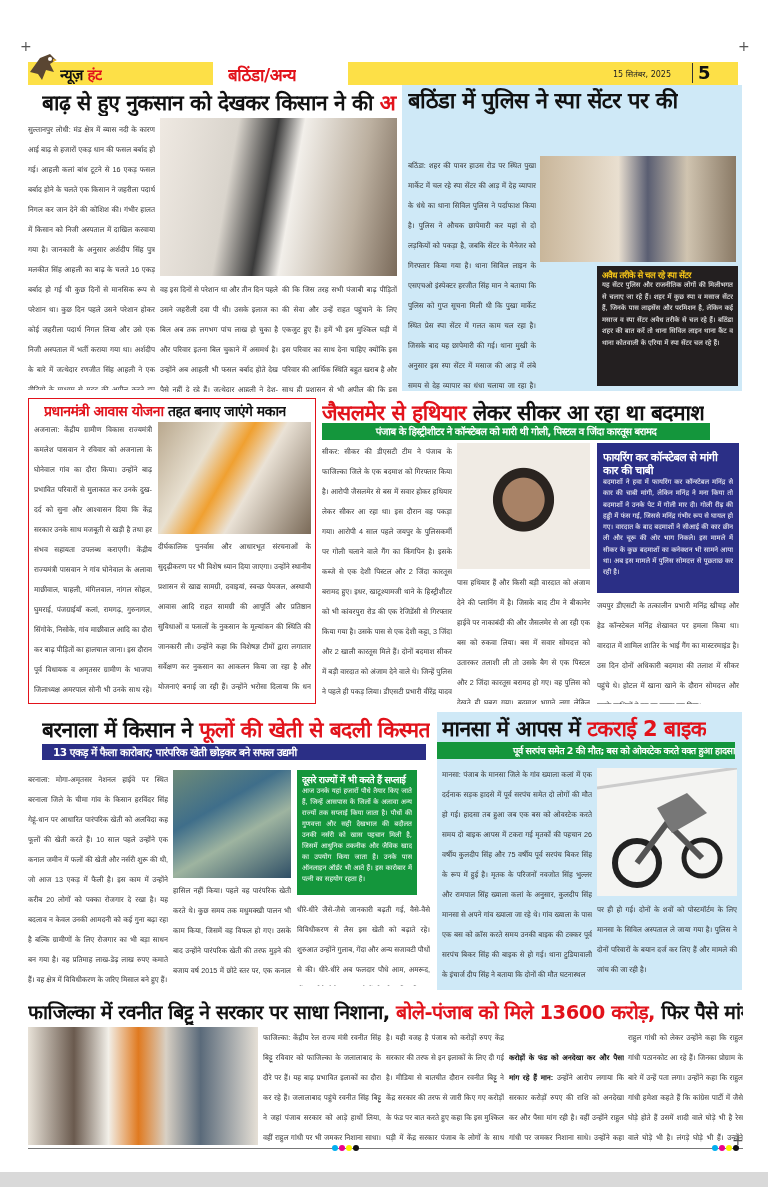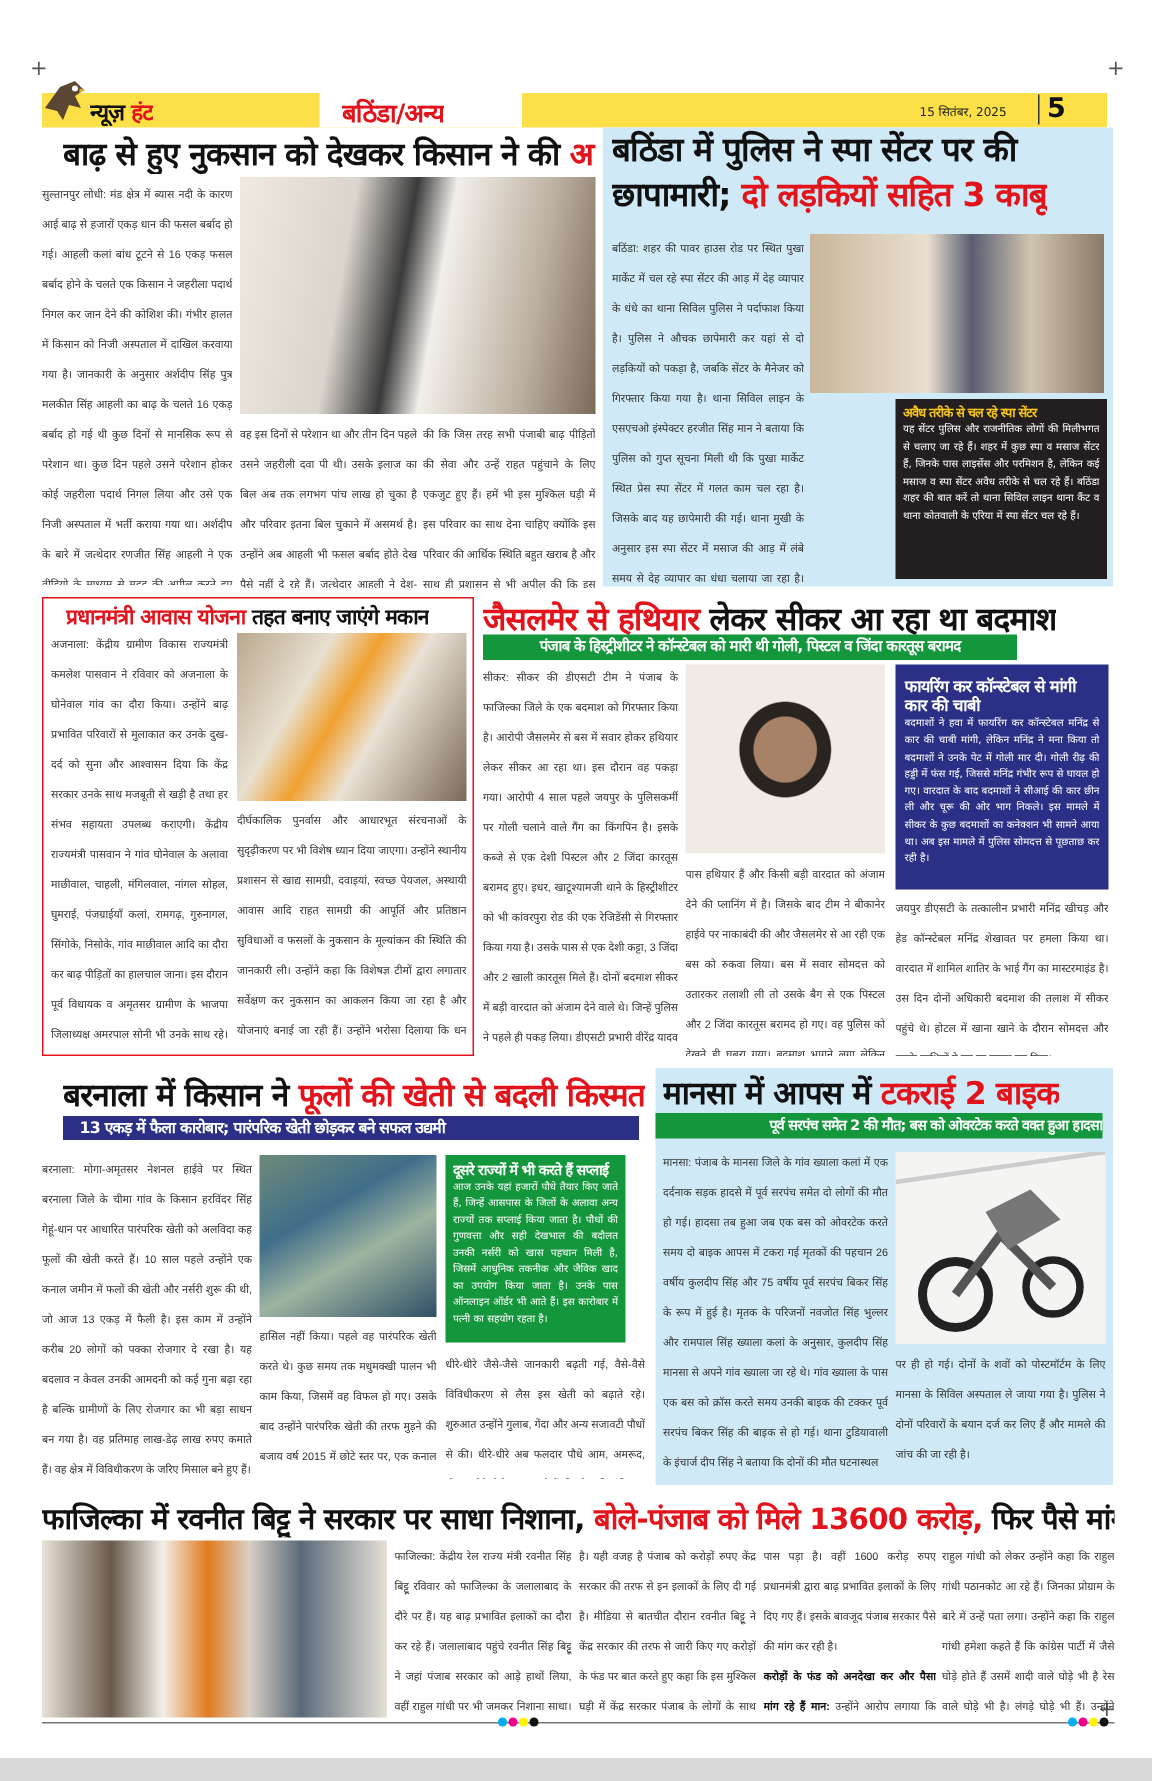--- a/index.html
+++ b/index.html
@@ -43,41 +43,40 @@
   <span>बाढ़ से हुए नुकसान को देखकर किसान ने की</span> <span class="red">आत्महत्या की कोशिश</span>
 </div>
 <div class="abs txt" style="left:28px;top:120px;width:127px;height:270px">सुल्तानपुर लोधी: मंड क्षेत्र में ब्यास नदी के कारण आई बाढ़ से हजारों एकड़ धान की फसल बर्बाद हो गई। आहली कलां बांध टूटने से 16 एकड़ फसल बर्बाद होने के चलते एक किसान ने जहरीला पदार्थ निगल कर जान देने की कोशिश की। गंभीर हालत में किसान को निजी अस्पताल में दाखिल करवाया गया है। जानकारी के अनुसार अर्शदीप सिंह पुत्र मलकीत सिंह आहली का बाढ़ के चलते 16 एकड़ बर्बाद हो गई थी कुछ दिनों से मानसिक रूप से परेशान था। कुछ दिन पहले उसने परेशान होकर कोई जहरीला पदार्थ निगल लिया और उसे एक निजी अस्पताल में भर्ती कराया गया था। अर्शदीप के बारे में जत्थेदार रणजीत सिंह आहली ने एक वीडियो के माध्यम से मदद की अपील करते हुए कहा कि इस किसान की 16 एकड़ फसल बाढ़ के कारण बर्बाद हो गई है। भूसा या हरा चारा नहीं बचा है और उसके पशु भूख से मर रहे हैं।</div>
 <div class="abs photo" style="left:160px;top:118px;width:237px;height:158px;background:linear-gradient(100deg,#efe9e2 0%,#d9d4cc 30%,#3a3a3a 45%,#f2efea 55%,#bcb0a0 80%,#7a6a5a 100%)"></div>
 <div class="abs txt" style="left:160px;top:280px;width:118px;height:112px">वह इस दिनों से परेशान था और तीन दिन पहले उसने जहरीली दवा पी थी। उसके इलाज का बिल अब तक लगभग पांच लाख हो चुका है और परिवार इतना बिल चुकाने में असमर्थ है। उन्होंने अब आहली भी फसल बर्बाद होते देख पैसे नहीं दे रहे हैं। जत्थेदार आहली ने देश-विदेश में बैठे पंजाबी एनआरआई से अपील</div>
 <div class="abs txt" style="left:282px;top:280px;width:115px;height:112px">की कि जिस तरह सभी पंजाबी बाढ़ पीड़ितों की सेवा और उन्हें राहत पहुंचाने के लिए एकजुट हुए हैं। हमें भी इस मुश्किल घड़ी में इस परिवार का साथ देना चाहिए क्योंकि इस परिवार की आर्थिक स्थिति बहुत खराब है और साथ ही प्रशासन से भी अपील की कि इस परिवार की यथासंभव मदद की जाए।</div>
 
 <div class="abs" style="left:402px;top:85px;width:340px;height:306px;background:#cfe9f7"></div>
 <div class="abs hl" style="left:408px;top:86px;font-size:22px;line-height:30px">
   <div>बठिंडा में पुलिस ने स्पा सेंटर पर की</div>
-  <div><span>छापामारी;</span> <span class="red">दो लड़कियों सहित 3 काबू</span></div>
 </div>
 <div class="abs txt" style="left:408px;top:156px;width:128px;height:234px">बठिंडा: शहर की पावर हाउस रोड पर स्थित पुखा मार्केट में चल रहे स्पा सेंटर की आड़ में देह व्यापार के धंधे का थाना सिविल पुलिस ने पर्दाफाश किया है। पुलिस ने औचक छापेमारी कर यहां से दो लड़कियों को पकड़ा है, जबकि सेंटर के मैनेजर को गिरफ्तार किया गया है। थाना सिविल लाइन के एसएचओ इंस्पेक्टर हरजीत सिंह मान ने बताया कि पुलिस को गुप्त सूचना मिली थी कि पुखा मार्केट स्थित प्रेस स्पा सेंटर में गलत काम चल रहा है। जिसके बाद यह छापेमारी की गई। थाना मुखी के अनुसार इस स्पा सेंटर में मसाज की आड़ में लंबे समय से देह व्यापार का धंधा चलाया जा रहा है। गौरतलब है कि जिले में स्पा और मसाज सेंटर की आड़ में बड़े स्तर पर देह व्यापार का काम चल रहा है।</div>
 <div class="abs photo" style="left:540px;top:156px;width:196px;height:106px;background:linear-gradient(90deg,#c9b69a,#e9dfd0 40%,#5a5e72 55%,#d0c4b0 75%,#8a7a66)"></div>
 <div class="abs" style="left:597px;top:266px;width:141px;height:120px;background:#231f20;padding:3px 5px">
   <div class="hl" style="color:#f5c518;font-size:8.5px">अवैध तरीके से चल रहे स्पा सेंटर</div>
   <div class="txt" style="color:#fff;font-family:'DejaVu Sans',sans-serif;font-size:6.8px;line-height:11.5px">यह सेंटर पुलिस और राजनीतिक लोगों की मिलीभगत से चलाए जा रहे हैं। शहर में कुछ स्पा व मसाज सेंटर हैं, जिनके पास लाइसेंस और परमिशन है, लेकिन कई मसाज व स्पा सेंटर अवैध तरीके से चल रहे हैं। बठिंडा शहर की बात करें तो थाना सिविल लाइन थाना कैंट व थाना कोतवाली के एरिया में स्पा सेंटर चल रहे हैं।</div>
 </div>
 
 <div class="abs" style="left:28px;top:398px;width:288px;height:306px;border:1px solid #e2131b"></div>
 <div class="abs hl" style="left:44px;top:401px;font-size:14px">
   <span class="red">प्रधानमंत्री आवास योजना</span> <span>तहत बनाए जाएंगे मकान</span>
 </div>
 <div class="abs txt" style="left:34px;top:420px;width:118px;height:280px">अजनाला: केंद्रीय ग्रामीण विकास राज्यमंत्री कमलेश पासवान ने रविवार को अजनाला के घोनेवाल गांव का दौरा किया। उन्होंने बाढ़ प्रभावित परिवारों से मुलाकात कर उनके दुख-दर्द को सुना और आश्वासन दिया कि केंद्र सरकार उनके साथ मजबूती से खड़ी है तथा हर संभव सहायता उपलब्ध कराएगी। केंद्रीय राज्यमंत्री पासवान ने गांव घोनेवाल के अलावा माछीवाल, चाहली, मंगिलवाल, नांगल सोहल, घुमराई, पंजग्राईयाँ कलां, रामगढ़, गुरुनागल, सिंगोके, निसोके, गांव माछीवाल आदि का दौरा कर बाढ़ पीड़ितों का हालचाल जाना। इस दौरान पूर्व विधायक व अमृतसर ग्रामीण के भाजपा जिलाध्यक्ष अमरपाल सोनी भी उनके साथ रहे। पासवान ने कहा कि प्रधानमंत्री नरेंद्र मोदी ने पंजाब के लिए अपनी संवेदनशीलता और प्रतिबद्धता दर्शाते हुए सबसे प्रभावित क्षेत्रों का दौरा किया है और 1600 करोड़ रुपए का विशेष राहत पैकेज घोषित किया है। इस पैकेज से न केवल तात्कालिक राहत कार्यों को गति दी जाएगी, बल्कि</div>
 <div class="abs photo" style="left:158px;top:422px;width:153px;height:112px;background:linear-gradient(120deg,#b9a88e,#e8e0d0 30%,#f0a030 45%,#eae2d6 60%,#7a6a58)"></div>
 <div class="abs txt" style="left:158px;top:537px;width:153px;height:163px">दीर्घकालिक पुनर्वास और आधारभूत संरचनाओं के सुदृढ़ीकरण पर भी विशेष ध्यान दिया जाएगा। उन्होंने स्थानीय प्रशासन से खाद्य सामग्री, दवाइयां, स्वच्छ पेयजल, अस्थायी आवास आदि राहत सामग्री की आपूर्ति और प्रतिष्ठान सुविधाओं व फसलों के नुकसान के मूल्यांकन की स्थिति की जानकारी ली। उन्होंने कहा कि विशेषज्ञ टीमों द्वारा लगातार सर्वेक्षण कर नुकसान का आकलन किया जा रहा है और योजनाएं बनाई जा रही हैं। उन्होंने भरोसा दिलाया कि धन और संसाधनों की कोई कमी नहीं आने दी जाएगी।</div>
 
 <div class="abs hl" style="left:322px;top:398px;font-size:21px">
   <span class="red">जैसलमेर से हथियार</span> <span>लेकर सीकर आ रहा था बदमाश</span>
 </div>
-<div class="abs hl" style="left:322px;top:423px;width:356px;height:17px;background:#14963c;color:#fff;font-size:10px;text-align:center;line-height:17px">पंजाब के हिस्ट्रीशीटर ने कॉन्स्टेबल को मारी थी गोली, पिस्टल व जिंदा कारतूस बरामद</div>
+<div class="abs hl" style="left:322px;top:423px;width:388px;height:17px;background:#14963c;color:#fff;font-size:10px;text-align:center;line-height:17px">पंजाब के हिस्ट्रीशीटर ने कॉन्स्टेबल को मारी थी गोली, पिस्टल व जिंदा कारतूस बरामद</div>
 <div class="abs txt" style="left:322px;top:442px;width:130px;height:262px">सीकर: सीकर की डीएसटी टीम ने पंजाब के फाजिल्का जिले के एक बदमाश को गिरफ्तार किया है। आरोपी जैसलमेर से बस में सवार होकर हथियार लेकर सीकर आ रहा था। इस दौरान वह पकड़ा गया। आरोपी 4 साल पहले जयपुर के पुलिसकर्मी पर गोली चलाने वाले गैंग का किंगपिन है। इसके कब्जे से एक देशी पिस्टल और 2 जिंदा कारतूस बरामद हुए। इधर, खाटूश्यामजी थाने के हिस्ट्रीशीटर को भी कांवरपुरा रोड की एक रेजिडेंसी से गिरफ्तार किया गया है। उसके पास से एक देशी कट्टा, 3 जिंदा और 2 खाली कारतूस मिले हैं। दोनों बदमाश सीकर में बड़ी वारदात को अंजाम देने वाले थे। जिन्हें पुलिस ने पहले ही पकड़ लिया। डीएसटी प्रभारी वीरेंद्र यादव ने बताया कि कांस्टेबल हरीश भांभू को मुखबिर से सूचना मिली कि पंजाब के फाजिल्का जिले का बदमाश सोमदत्त शर्मा जैसलमेर से हथियार लेकर सीकर आ रहा है। उसके</div>
 <div class="abs photo" style="left:457px;top:443px;width:133px;height:126px;background:radial-gradient(ellipse at 50% 45%,#a88266 0 22%,#2a2420 23% 32%,#f0ebe4 33%)"></div>
 <div class="abs txt" style="left:457px;top:573px;width:133px;height:131px">पास हथियार हैं और किसी बड़ी वारदात को अंजाम देने की प्लानिंग में है। जिसके बाद टीम ने बीकानेर हाईवे पर नाकाबंदी की और जैसलमेर से आ रही एक बस को रुकवा लिया। बस में सवार सोमदत्त को उतारकर तलाशी ली तो उसके बैग से एक पिस्टल और 2 जिंदा कारतूस बरामद हो गए। वह पुलिस को देखते ही घबरा गया। बदमाश भागने लगा लेकिन पुलिस ने उसे पकड़ लिया। पुलिस पूछताछ में खुलासा हुआ कि सोमदत्त ने 20 जुलाई 2021 को रावतों थाना इलाके के गोपियों स्थित एक होटल में</div>
 <div class="abs" style="left:597px;top:443px;width:142px;height:150px;background:#2b2f86;padding:8px 6px">
   <div class="hl" style="color:#fff;font-size:11px;line-height:13px;white-space:normal">फायरिंग कर कॉन्स्टेबल से मांगी कार की चाबी</div>
   <div class="txt" style="color:#fff;font-family:'DejaVu Sans',sans-serif;font-size:6.8px;line-height:11.3px">बदमाशों ने हवा में फायरिंग कर कॉन्स्टेबल मनिंद्र से कार की चाबी मांगी, लेकिन मनिंद्र ने मना किया तो बदमाशों ने उनके पेट में गोली मार दी। गोली रीढ़ की हड्डी में फंस गई, जिससे मनिंद्र गंभीर रूप से घायल हो गए। वारदात के बाद बदमाशों ने सीआई की कार छीन ली और चूरू की ओर भाग निकले। इस मामले में सीकर के कुछ बदमाशों का कनेक्शन भी सामने आया था। अब इस मामले में पुलिस सोमदत्त से पूछताछ कर रही है।</div>
 </div>
 <div class="abs txt" style="left:597px;top:596px;width:142px;height:108px">जयपुर डीएसटी के तत्कालीन प्रभारी मनिंद्र खीचड़ और हेड कॉन्स्टेबल मनिंद्र शेखावत पर हमला किया था। वारदात में शामिल शातिर के भाई गैंग का मास्टरमाइंड है। उस दिन दोनों अधिकारी बदमाश की तलाश में सीकर पहुंचे थे। होटल में खाना खाने के दौरान सोमदत्त और उसके साथियों ने उन पर हमला कर दिया।</div>
 
 <div class="abs hl" style="left:42px;top:715px;font-size:21px">
@@ -114,21 +113,21 @@
 </div>
 <div class="abs txt" style="left:597px;top:900px;width:140px;height:86px">पर ही हो गई। दोनों के शवों को पोस्टमॉर्टम के लिए मानसा के सिविल अस्पताल ले जाया गया है। पुलिस ने दोनों परिवारों के बयान दर्ज कर लिए हैं और मामले की जांच की जा रही है।</div>
 
 <div class="abs hl" style="left:28px;top:998px;font-size:19.5px;width:715px">
   <span>फाजिल्का में रवनीत बिट्टू ने सरकार पर साधा निशाना,</span> <span class="red">बोले-पंजाब को मिले 13600 करोड़,</span> <span>फिर पैसे मांग रहे मान</span>
 </div>
 <div class="abs photo" style="left:28px;top:1027px;width:230px;height:118px;background:linear-gradient(90deg,#e8e2d8,#6a5a4e 20%,#f2efe8 35%,#e07a20 48%,#d8d0c4 60%,#5a6a7a 75%,#e6e0d6)"></div>
 <div class="abs txt" style="left:263px;top:1028px;width:118px;height:118px">फाजिल्का: केंद्रीय रेल राज्य मंत्री रवनीत सिंह बिट्टू रविवार को फाजिल्का के जलालाबाद के दौरे पर हैं। यह बाढ़ प्रभावित इलाकों का दौरा कर रहे हैं। जलालाबाद पहुंचे रवनीत सिंह बिट्टू ने जहां पंजाब सरकार को आड़े हाथों लिया, वहीं राहुल गांधी पर भी जमकर निशाना साधा। रवनीत सिंह बिट्टू ने कहा कि केंद्र सरकार बाढ़ प्रभावित इलाके के लोगों की मदद के लिए हर समय तैयार</div>
 <div class="abs txt" style="left:386px;top:1028px;width:118px;height:118px">है। यही वजह है पंजाब को करोड़ों रुपए केंद्र सरकार की तरफ से इन इलाकों के लिए दी गई है। मीडिया से बातचीत दौरान रवनीत बिट्टू ने केंद्र सरकार की तरफ से जारी किए गए करोड़ों के फंड पर बात करते हुए कहा कि इस मुश्किल घड़ी में केंद्र सरकार पंजाब के लोगों के साथ खड़ी है। उन्होंने कहा कि 12 हजार करोड़ रुपया सरकार की तरफ से पहले से पंजाब के</div>
 <div class="abs txt" style="left:509px;top:1028px;width:115px;height:118px">
-  <span>पास पड़ा है। वहीं 1600 करोड़ रुपए प्रधानमंत्री द्वारा बाढ़ प्रभावित इलाकों के लिए दिए गए हैं। इसके बावजूद पंजाब सरकार पैसे की मांग कर रही है।</span><br><b>करोड़ों के फंड को अनदेखा कर और पैसा मांग रहे हैं मान:</b> <span>उन्होंने आरोप लगाया कि सरकार करोड़ों रुपए की राशि को अनदेखा कर और पैसा मांग रही है। वहीं उन्होंने राहुल गांधी पर जमकर निशाना साधे। उन्होंने कहा कि</span>
+  <br><b>करोड़ों के फंड को अनदेखा कर और पैसा मांग रहे हैं मान:</b> <span>उन्होंने आरोप लगाया कि सरकार करोड़ों रुपए की राशि को अनदेखा कर और पैसा मांग रही है। वहीं उन्होंने राहुल गांधी पर जमकर निशाना साधे। उन्होंने कहा कि</span>
 </div>
 <div class="abs txt" style="left:628px;top:1028px;width:115px;height:118px">राहुल गांधी को लेकर उन्होंने कहा कि राहुल गांधी पठानकोट आ रहे हैं। जिनका प्रोग्राम के बारे में उन्हें पता लगा। उन्होंने कहा कि राहुल गांधी हमेशा कहते हैं कि कांग्रेस पार्टी में जैसे घोड़े होते हैं उसमें शादी वाले घोड़े भी है रेस वाले घोड़े भी है। लंगड़े घोड़े भी हैं। उन्होंने कहा हमारे में बहुत लोग हैं जो बीजेपी के बैठे हैं जो उनकी मदद कर रहे हैं।</div>
 
 <div class="abs" style="left:28px;top:1148px;width:715px;height:1px;background:#777"></div>
 <div class="abs" style="left:332px;top:1145px;display:flex;gap:1px">
   <span style="width:6px;height:6px;border-radius:50%;background:#00aeef"></span>
     <span style="width:6px;height:6px;border-radius:50%;background:#ec008c"></span>
     <span style="width:6px;height:6px;border-radius:50%;background:#fff200"></span>
     <span style="width:6px;height:6px;border-radius:50%;background:#111"></span>
 </div>

